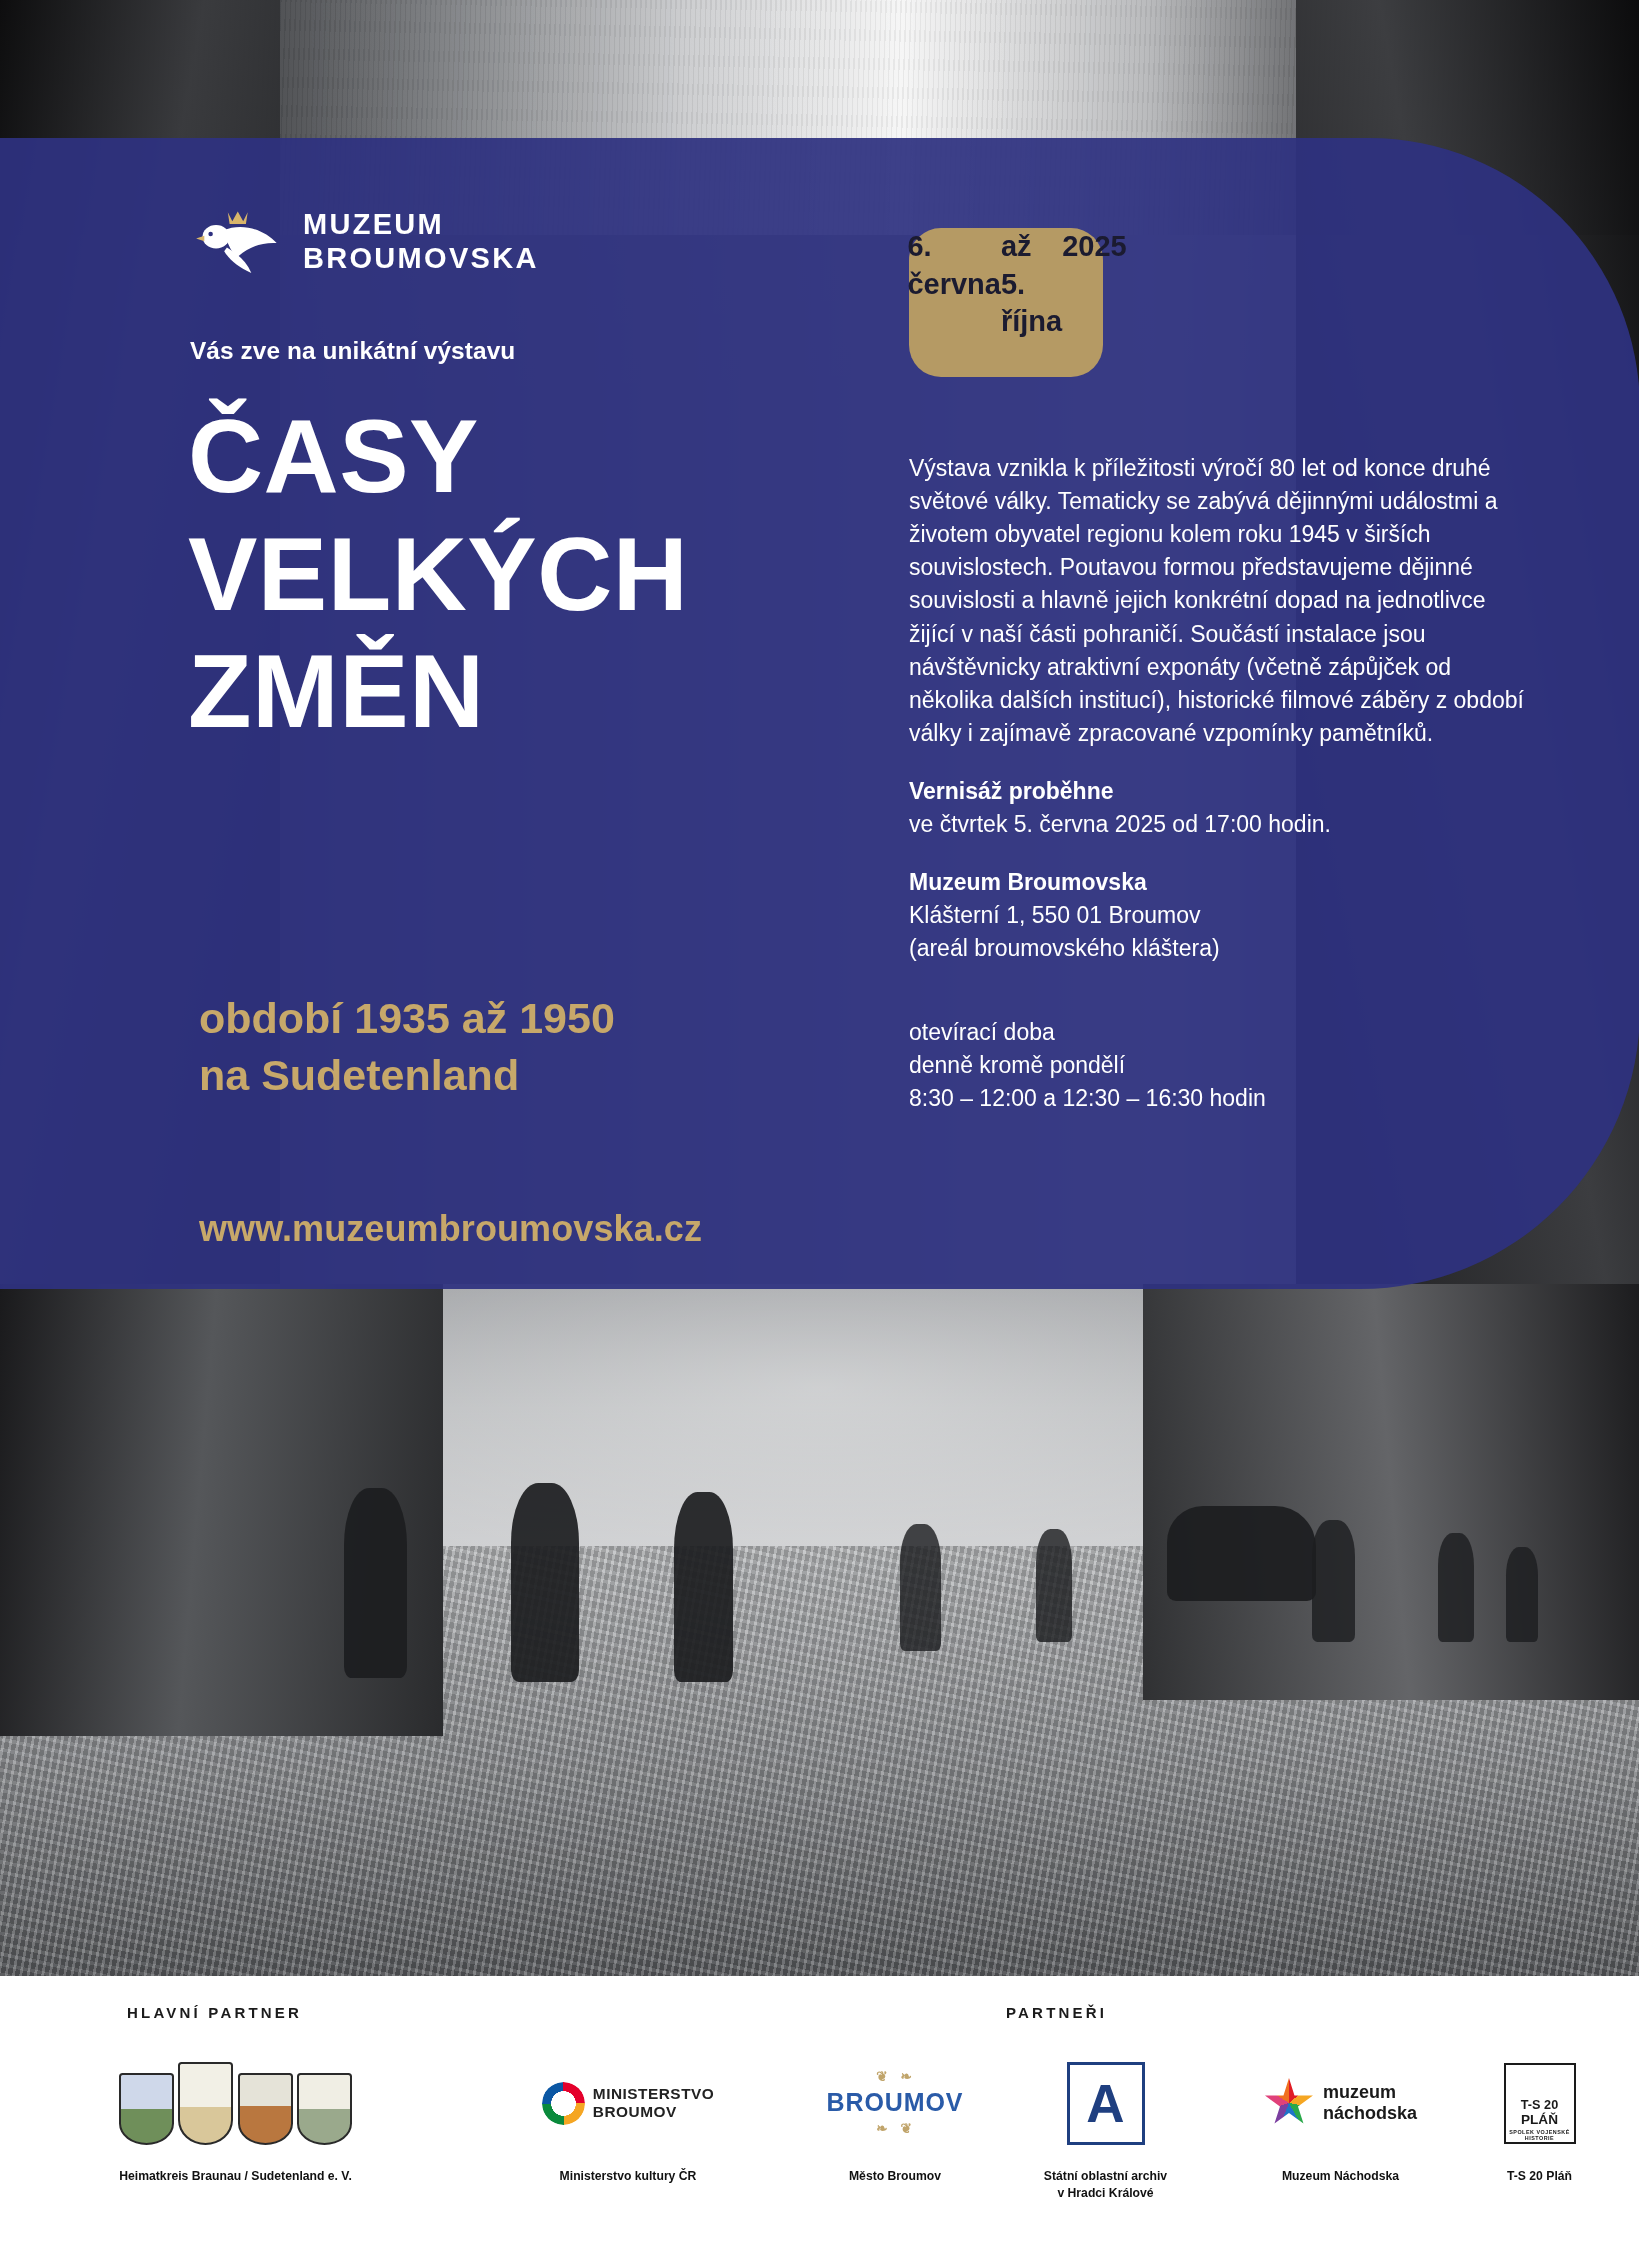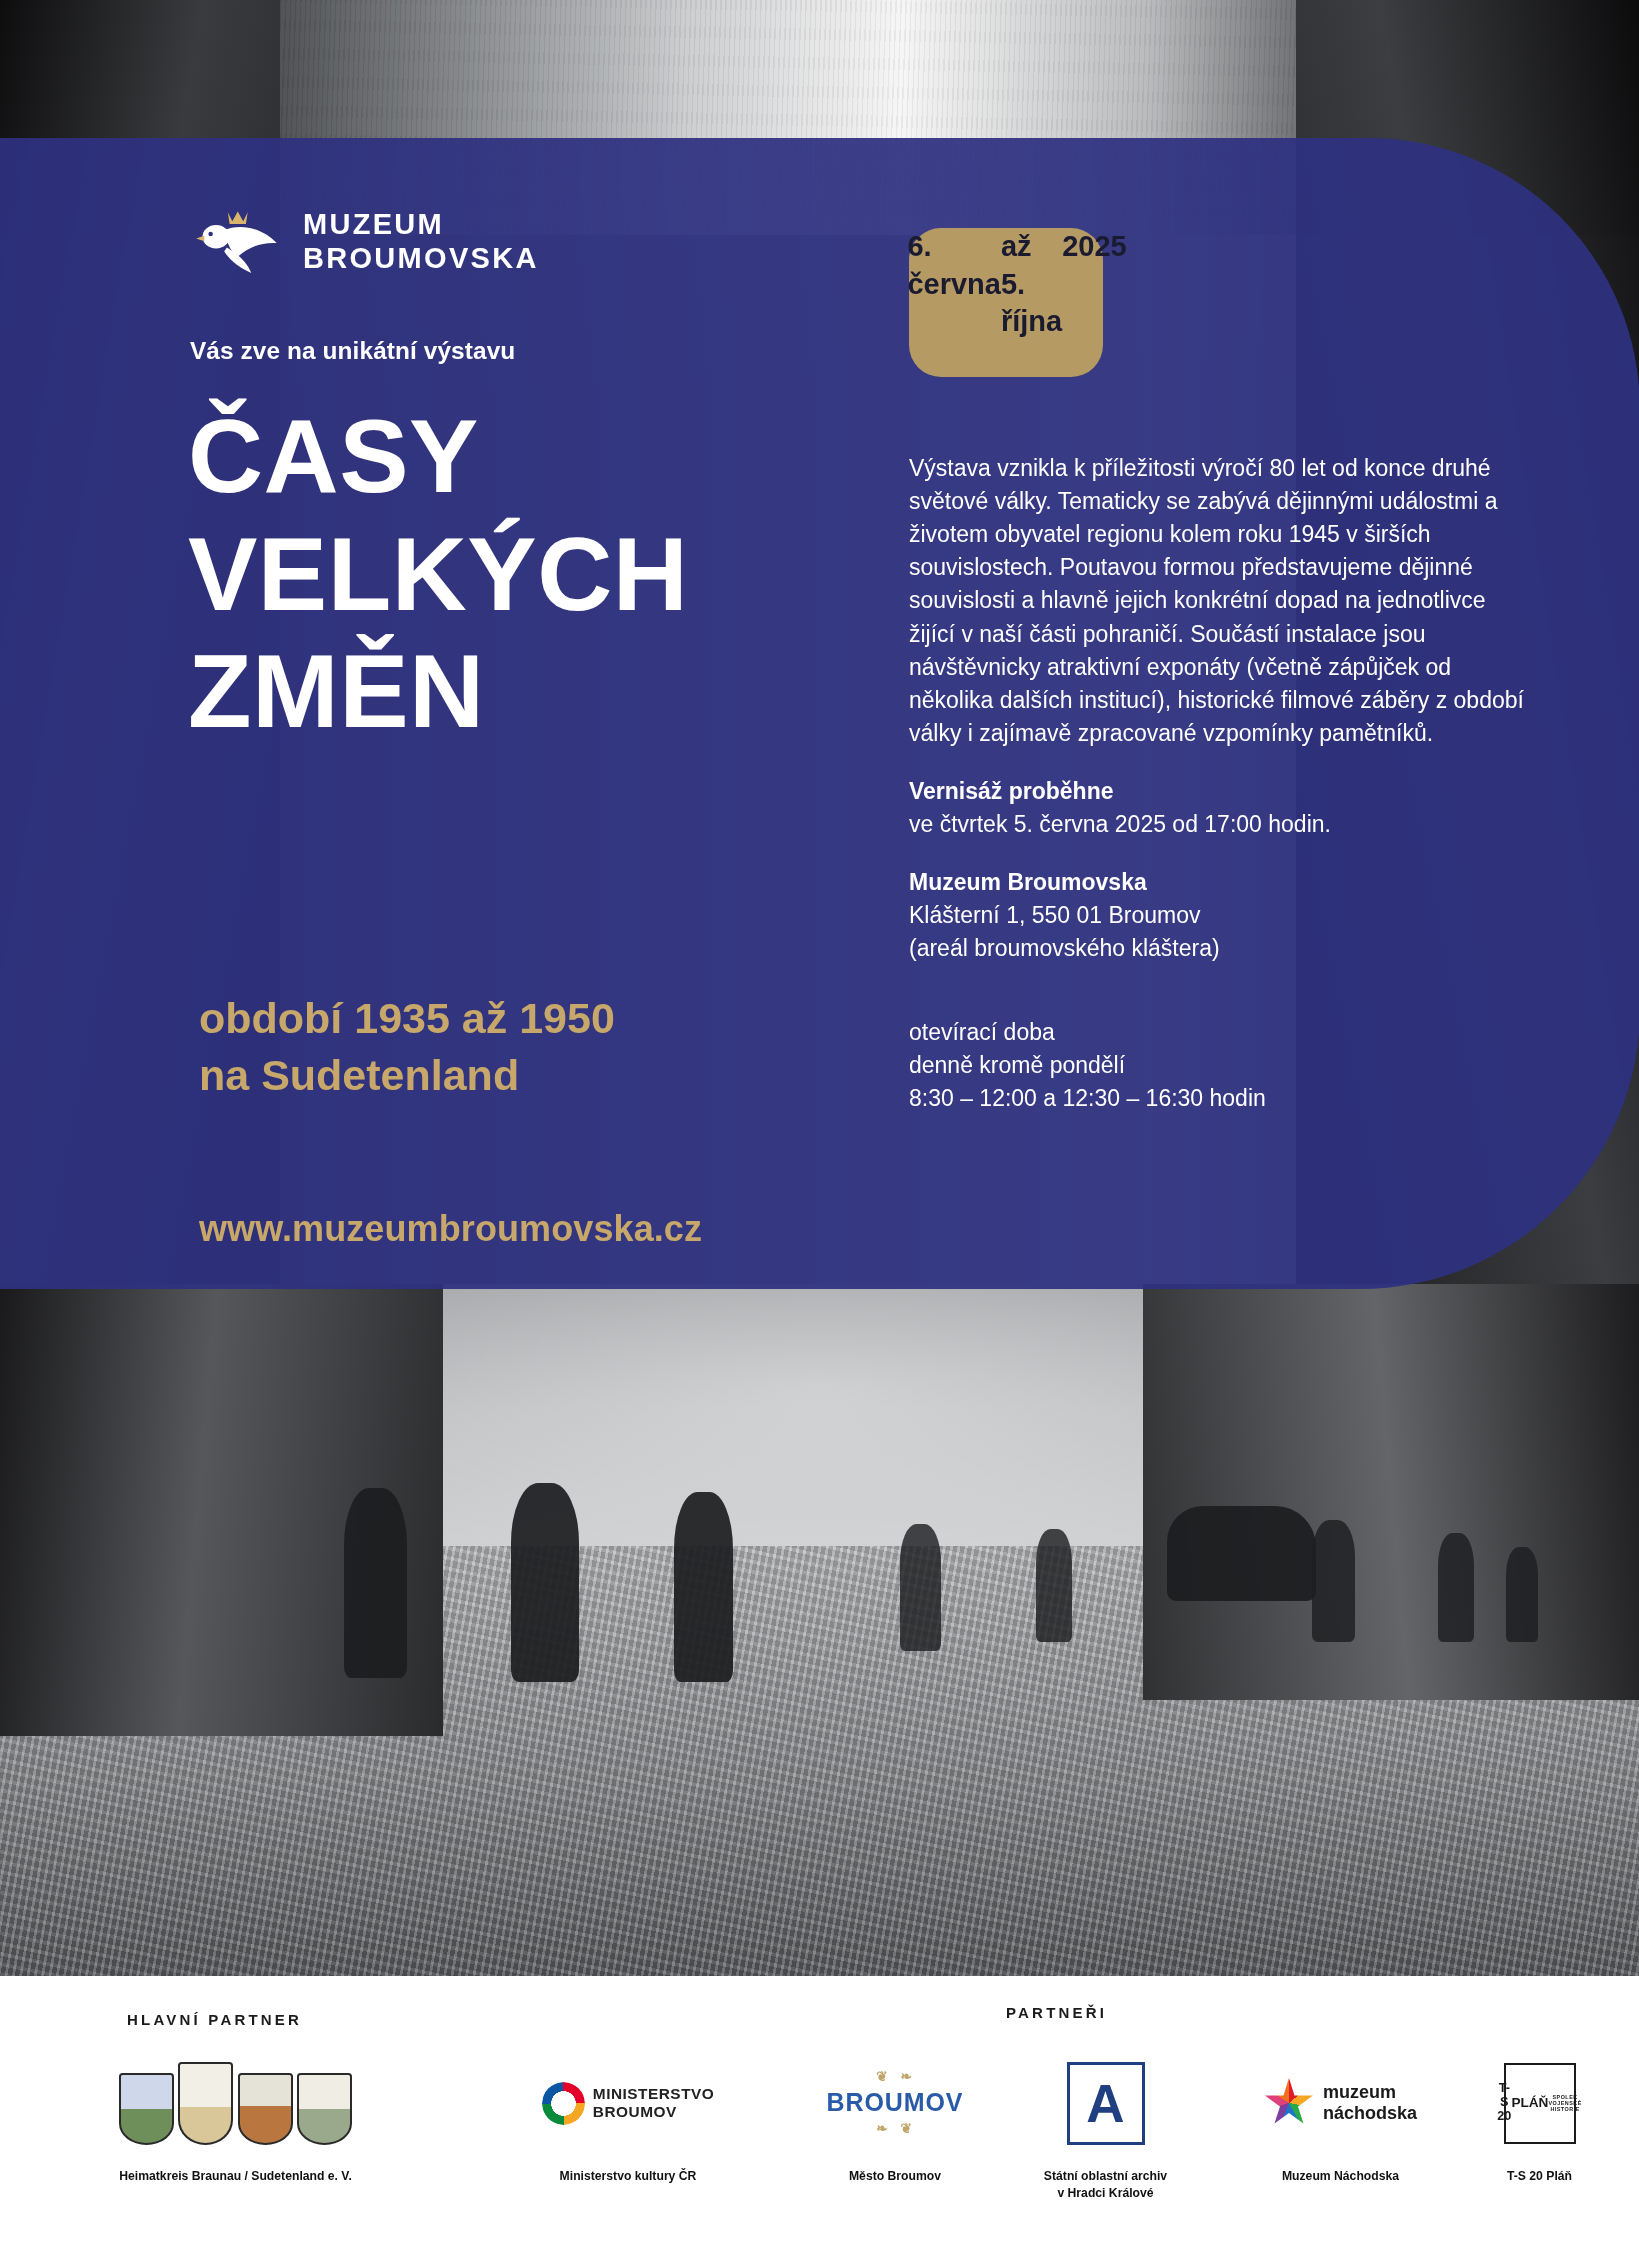--- a/index.html
+++ b/index.html
@@ -193,21 +193,21 @@
     height: 321px;
     background:#ffffff;
   }
   .f-head {
     position:absolute;
     color:#1b1b1b;
     font-size: 15px;
     font-weight: 700;
     letter-spacing: 3.2px;
   }
-  .f-head.main { left: 127px; top: 28px; margin-top: 7px; }
+  .f-head.main { left: 127px; top: 28px; }
   .f-head.part { left: 1006px; top: 28px; }
 
   .partner {
     position:absolute;
     text-align:center;
     color:#111;
     font-size: 12.2px;
     font-weight: 700;
     line-height: 1.35;
   }
@@ -253,21 +253,21 @@
   .nach .star { width: 50px; height: 50px;
     background:
       conic-gradient(#e01b24 0 14%, #f5a623 0 28%, #2aa84a 0 42%, #1e74c8 0 56%, #7b3fa0 0 70%, #e0417a 0 84%, #f07020 0 100%);
     clip-path: polygon(50% 0%, 61% 35%, 98% 35%, 68% 57%, 79% 91%, 50% 70%, 21% 91%, 32% 57%, 2% 35%, 39% 35%);
   }
   .nach .txt { text-align:left; color:#1a1a1a; font-size:18px; font-weight:700; line-height:1.16; }
 
   .ts20 {
     width: 68px; height: 77px;
     border: 2.3px solid #1a1a1a;
-    display:flex; flex-direction:row; align-items:center; justify-content:center;
+    display:flex; flex-direction:column; align-items:center; justify-content:flex-end;
     font-size: 11.8px; font-weight:800; color:#1a1a1a; line-height:1.1;
     background:#fff;
   }
   .ts20 .b1 { font-size: 12.7px; }
   .ts20 .b2 { font-size: 13.6px; }
   .ts20 .b3 { font-size: 5.4px; letter-spacing:0.5px; margin-top:1.8px;}
 </style>
 </head>
 <body>
 

